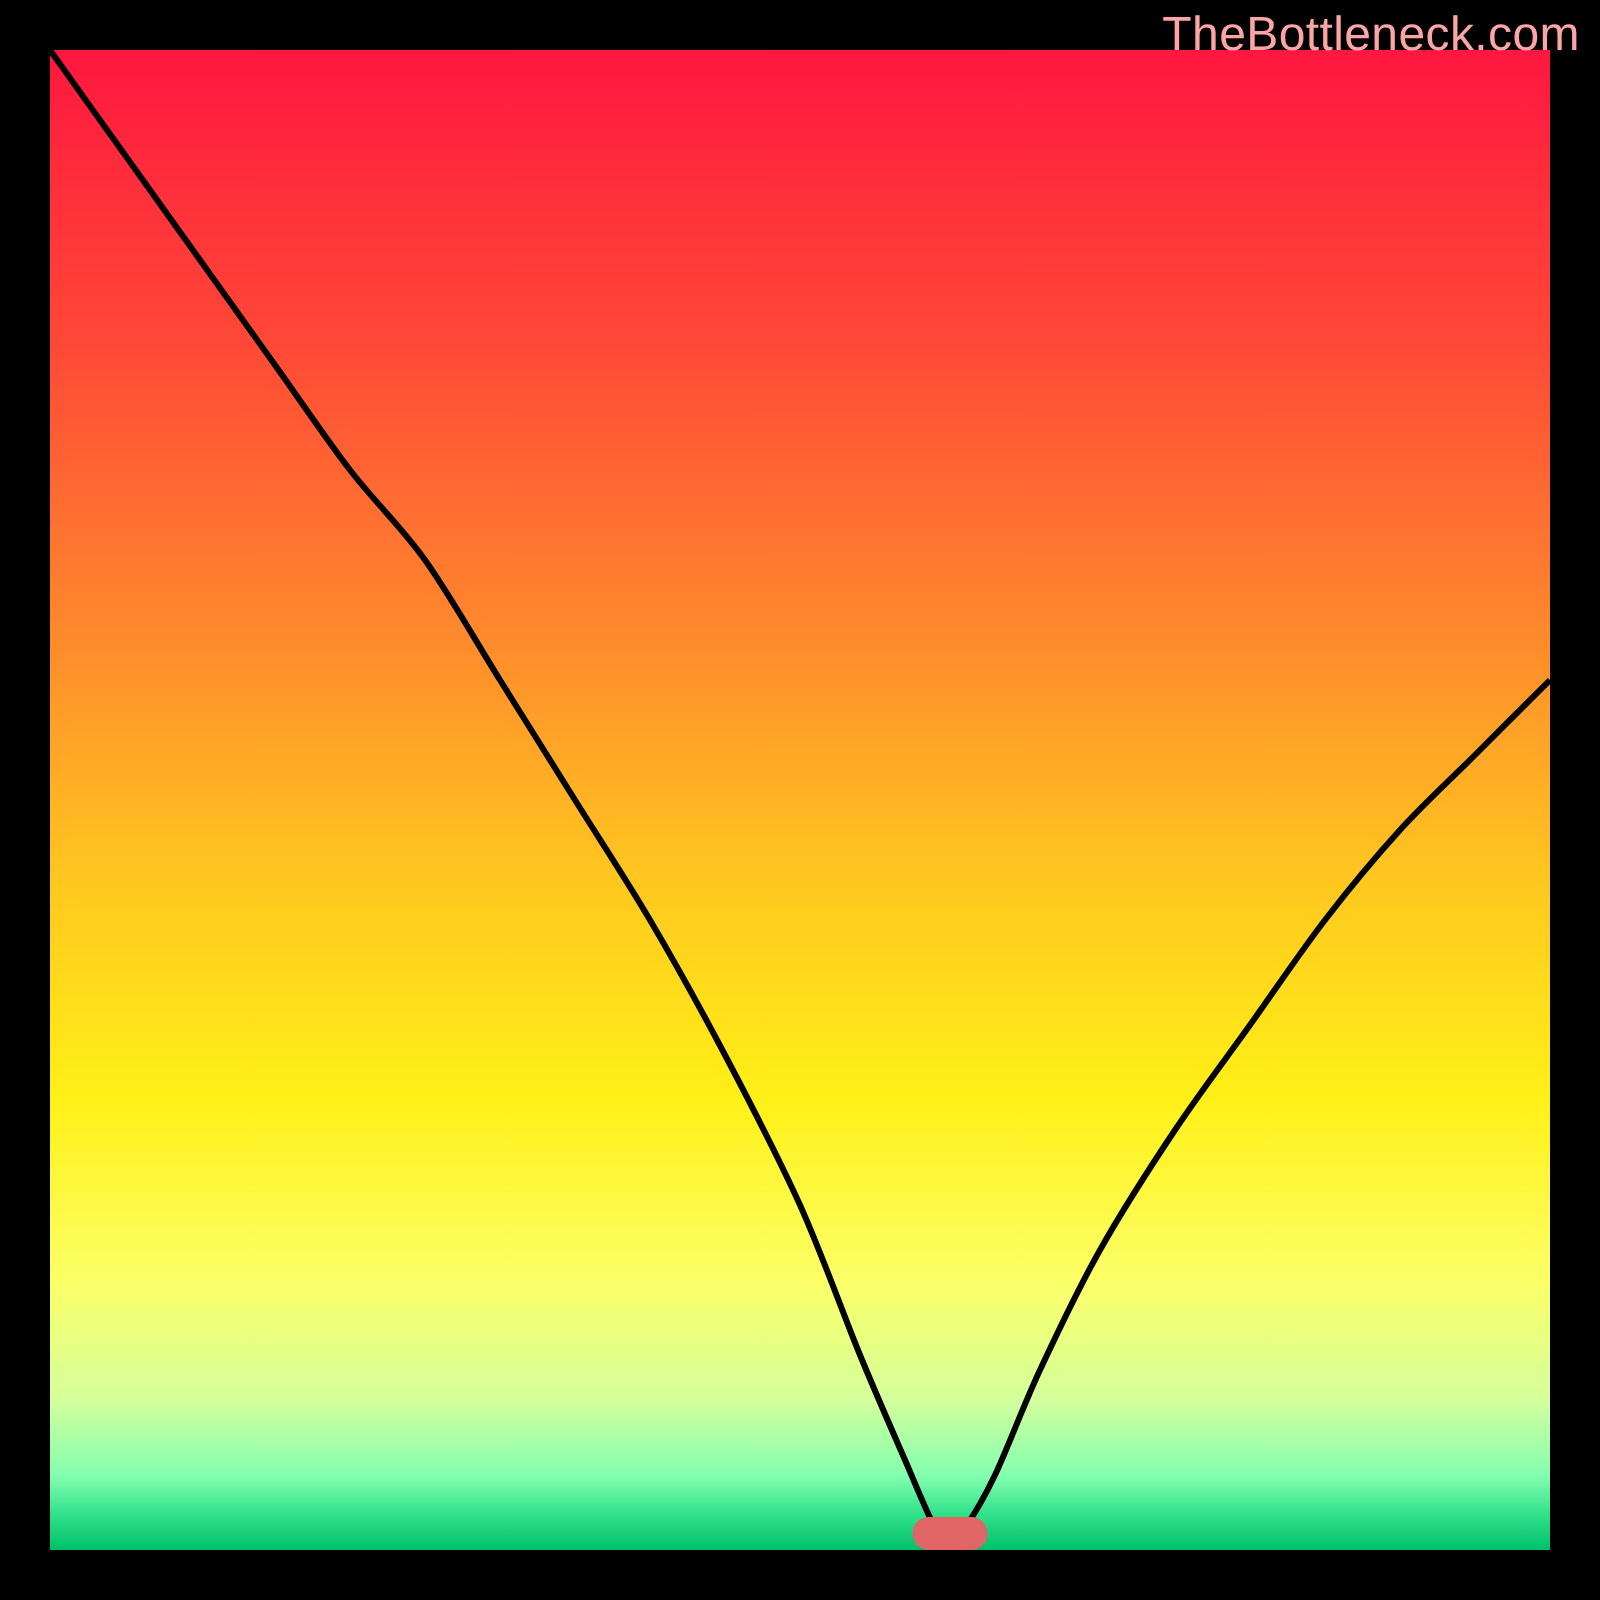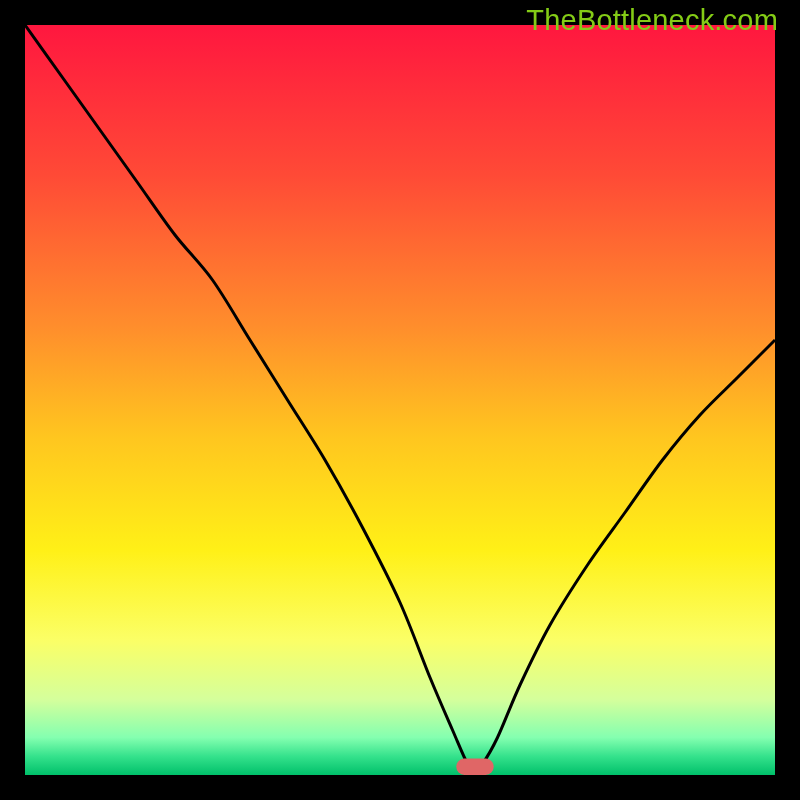--- a/index.html
+++ b/index.html
@@ -13,23 +13,23 @@
   }
   .frame {
     position: relative;
     width: 800px;
     height: 800px;
     background: #000;
   }
   .watermark {
     position: absolute;
     top: 4px;
-    right: 22px;
-    color: #84cc16;
-    font-size: 29px;
+    right: 10px;
+    color: #fca5a5;
+    font-size: 24px;
     font-weight: 500;
     letter-spacing: 0.2px;
     z-index: 10;
   }
   .plot {
     position: absolute;
     left: 25px;
     top: 25px;
     width: 750px;
     height: 750px;

